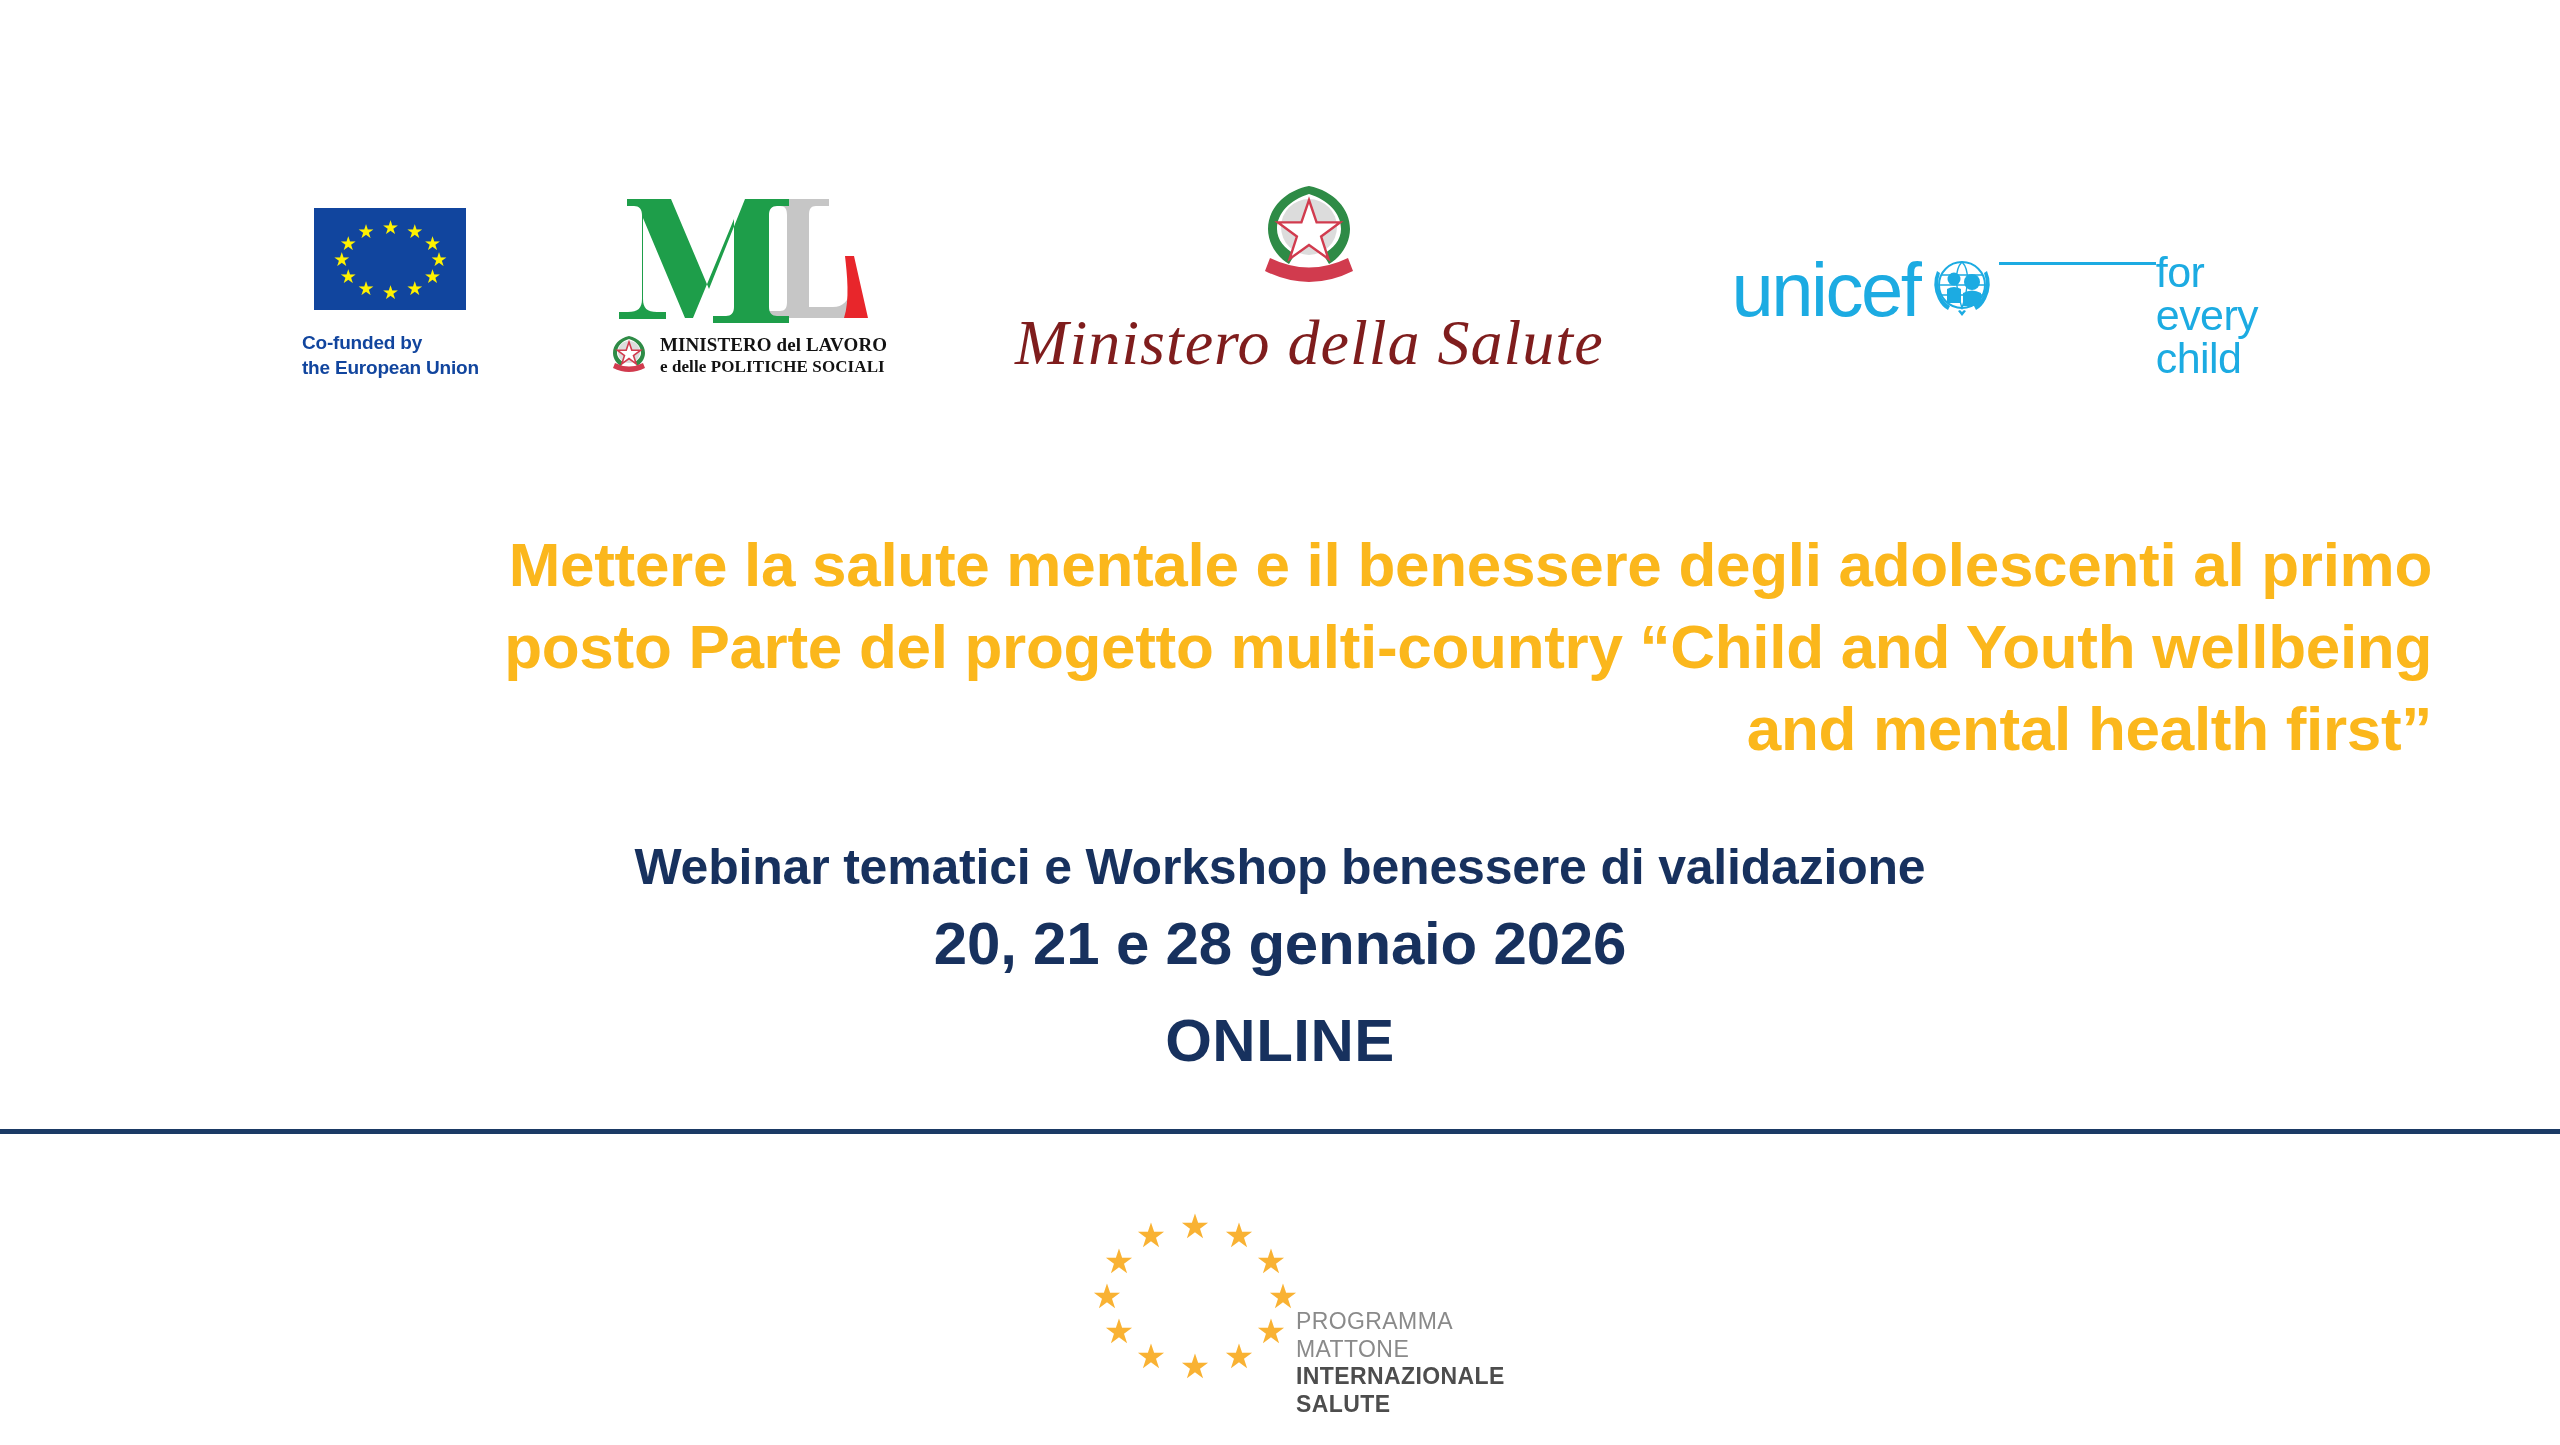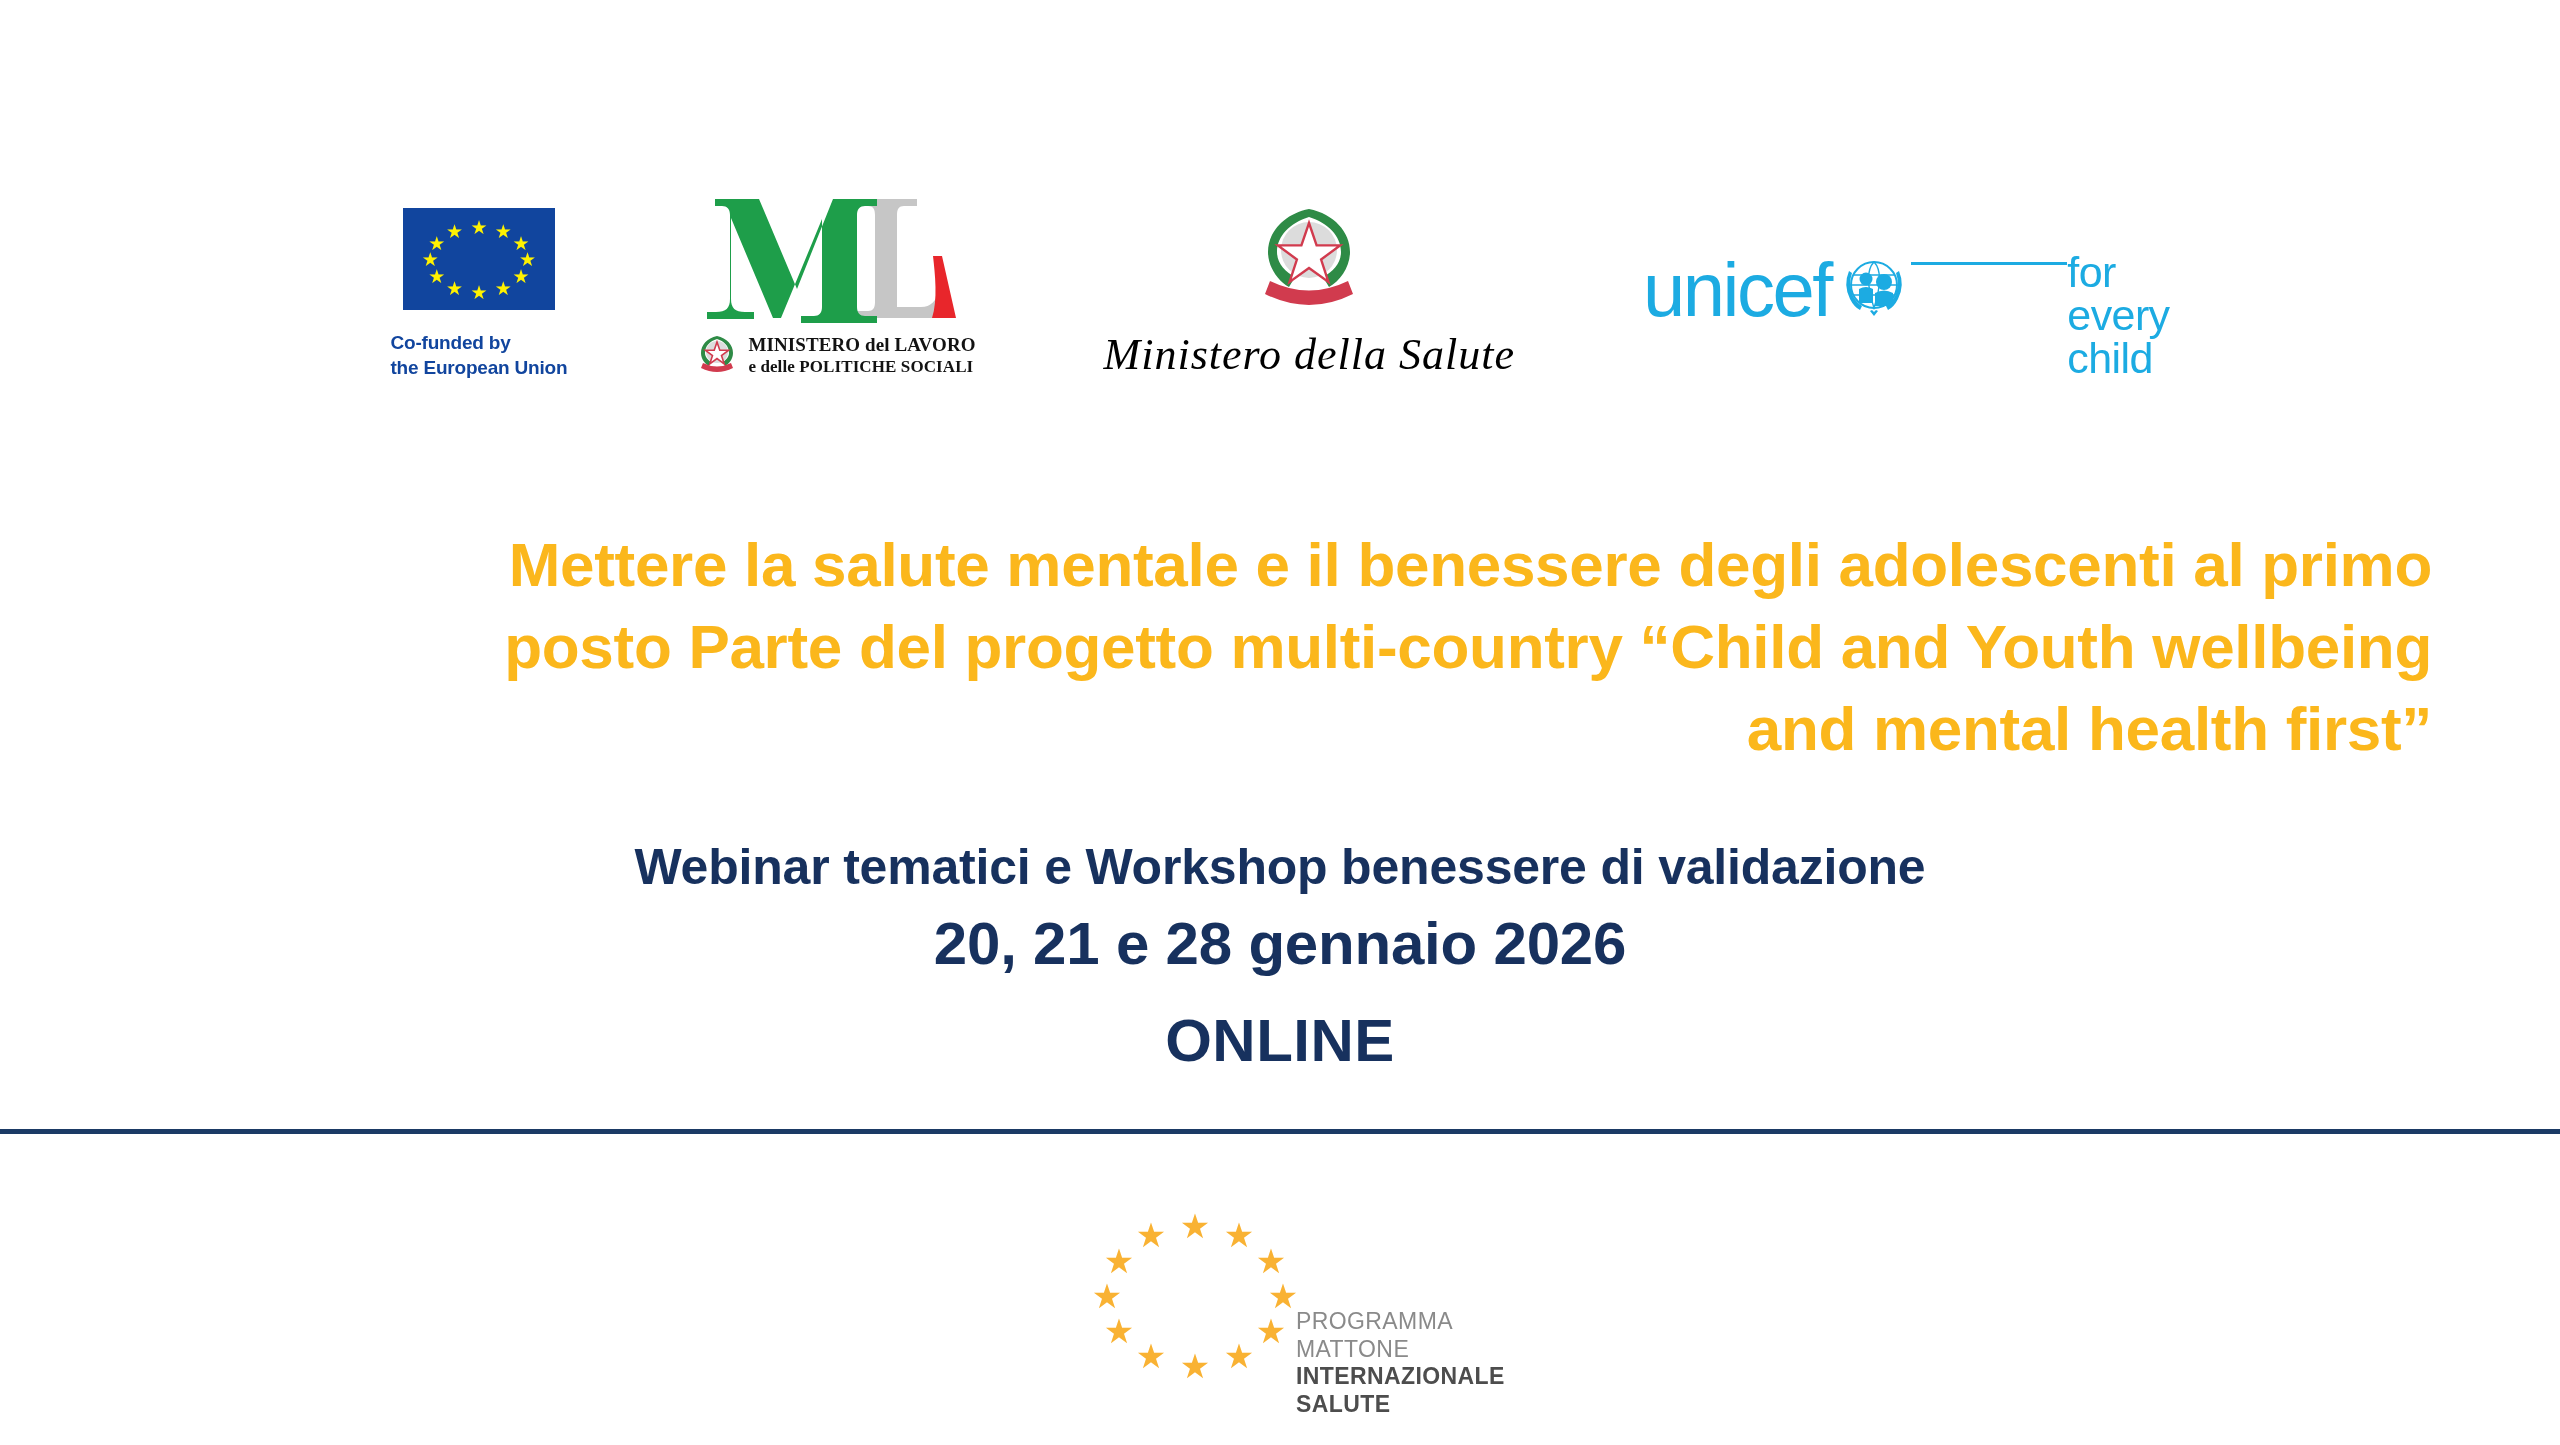--- a/index.html
+++ b/index.html
@@ -83,22 +83,22 @@
     font-family: "Liberation Serif", serif;
   }
   .ml-text .l1 { font-size: 19px; font-weight: bold; letter-spacing: 0.1px; }
   .ml-text .l2 { font-size: 17px; font-weight: bold; letter-spacing: 0.1px; }
 
   
   .sal-wrap { display: flex; flex-direction: column; align-items: center; }
   .sal-name {
     font-family: "Liberation Serif", serif;
     font-style: italic;
-    font-size: 44px;
-    color: #000000;
+    font-size: 64px;
+    color: #7f1d1d;
     letter-spacing: 1px;
     margin-top: 12px;
     white-space: nowrap;
   }
 
   
   .unicef-wrap { display: flex; flex-direction: row; align-items: flex-start; }
   .unicef-top { display: flex; align-items: center; gap: 6px; }
   .unicef-word {
     font-size: 76px;

